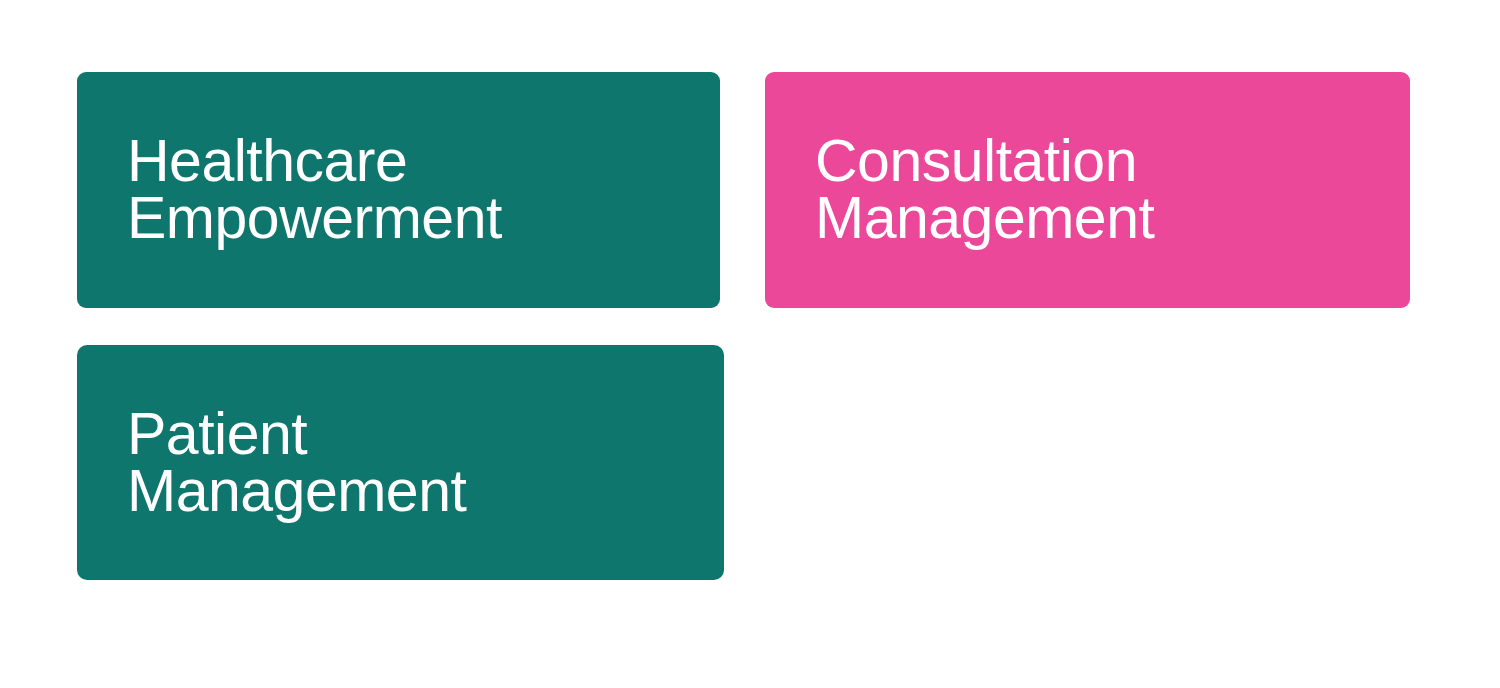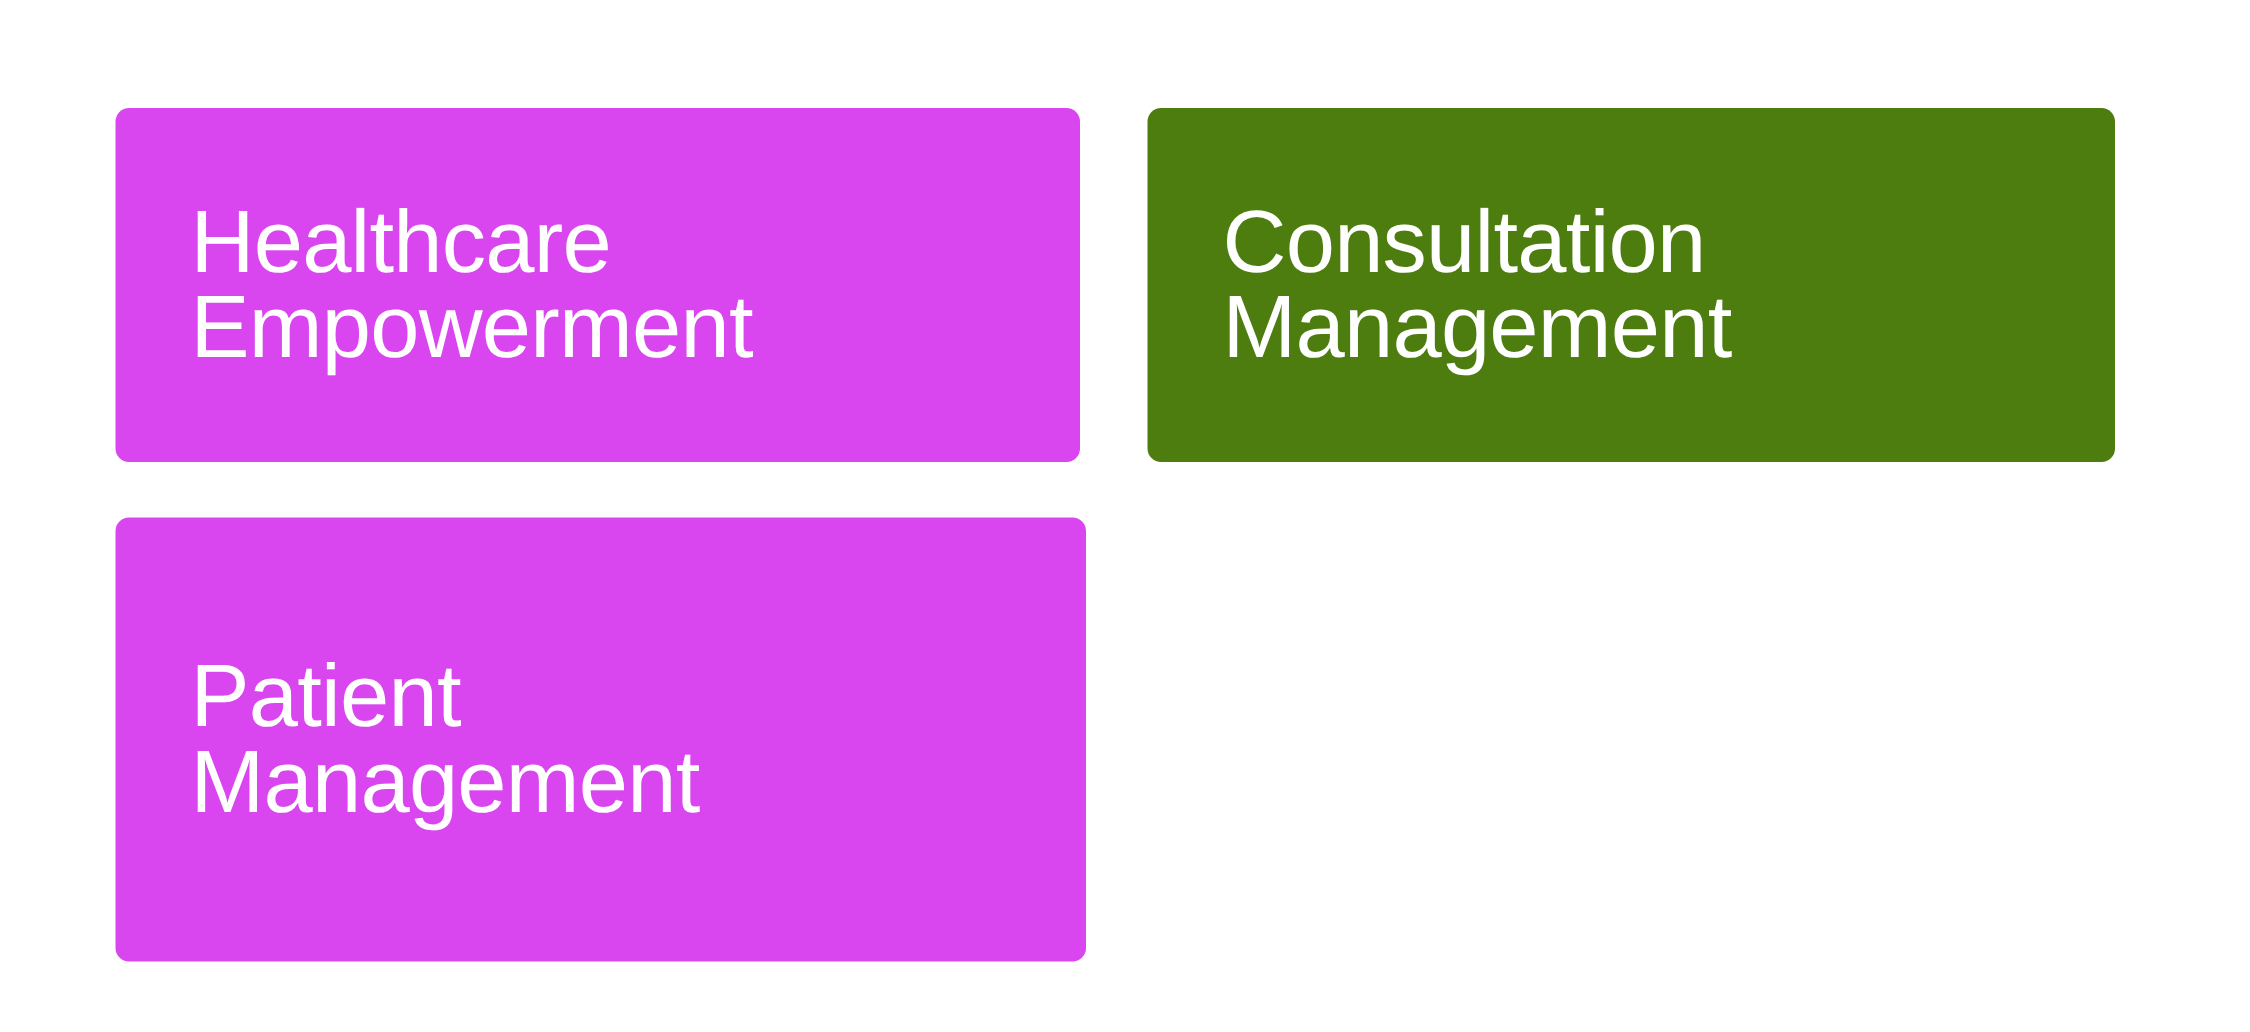--- a/index.html
+++ b/index.html
@@ -39,45 +39,46 @@
     box-sizing: border-box;
     padding: 0 50px;
     display: flex;
     flex-direction: column;
     justify-content: center;
     align-items: flex-start;
     overflow: hidden;
   }
 
   .card.theme-dark {
-    background: #d946ef;
+    background: #0f766e;
   }
 
   .card.theme-purple {
-    background: #4d7c0f;
+    background: #ec4899;
   }
 
   .card-title {
     color: #ffffff;
     font-family: "Liberation Sans", sans-serif;
     font-size: 59px;
     font-weight: 400;
     line-height: 57px;
     letter-spacing: -0.5px;
     white-space: pre-line;
     margin: 0;
     text-align: left;
   }
 
   
   .card.card-patient-management {
     margin-right: -2px;
     margin-bottom: -2px;
-    height: 296px;
+    height: 235px;
     width: 647px;
+    border-radius: 10px;
   }
 </style>
 </head>
 <body>
 
 <div class="board">
 
   <div class="card-grid">
 
     <div class="card theme-dark card-healthcare-empowerment">

